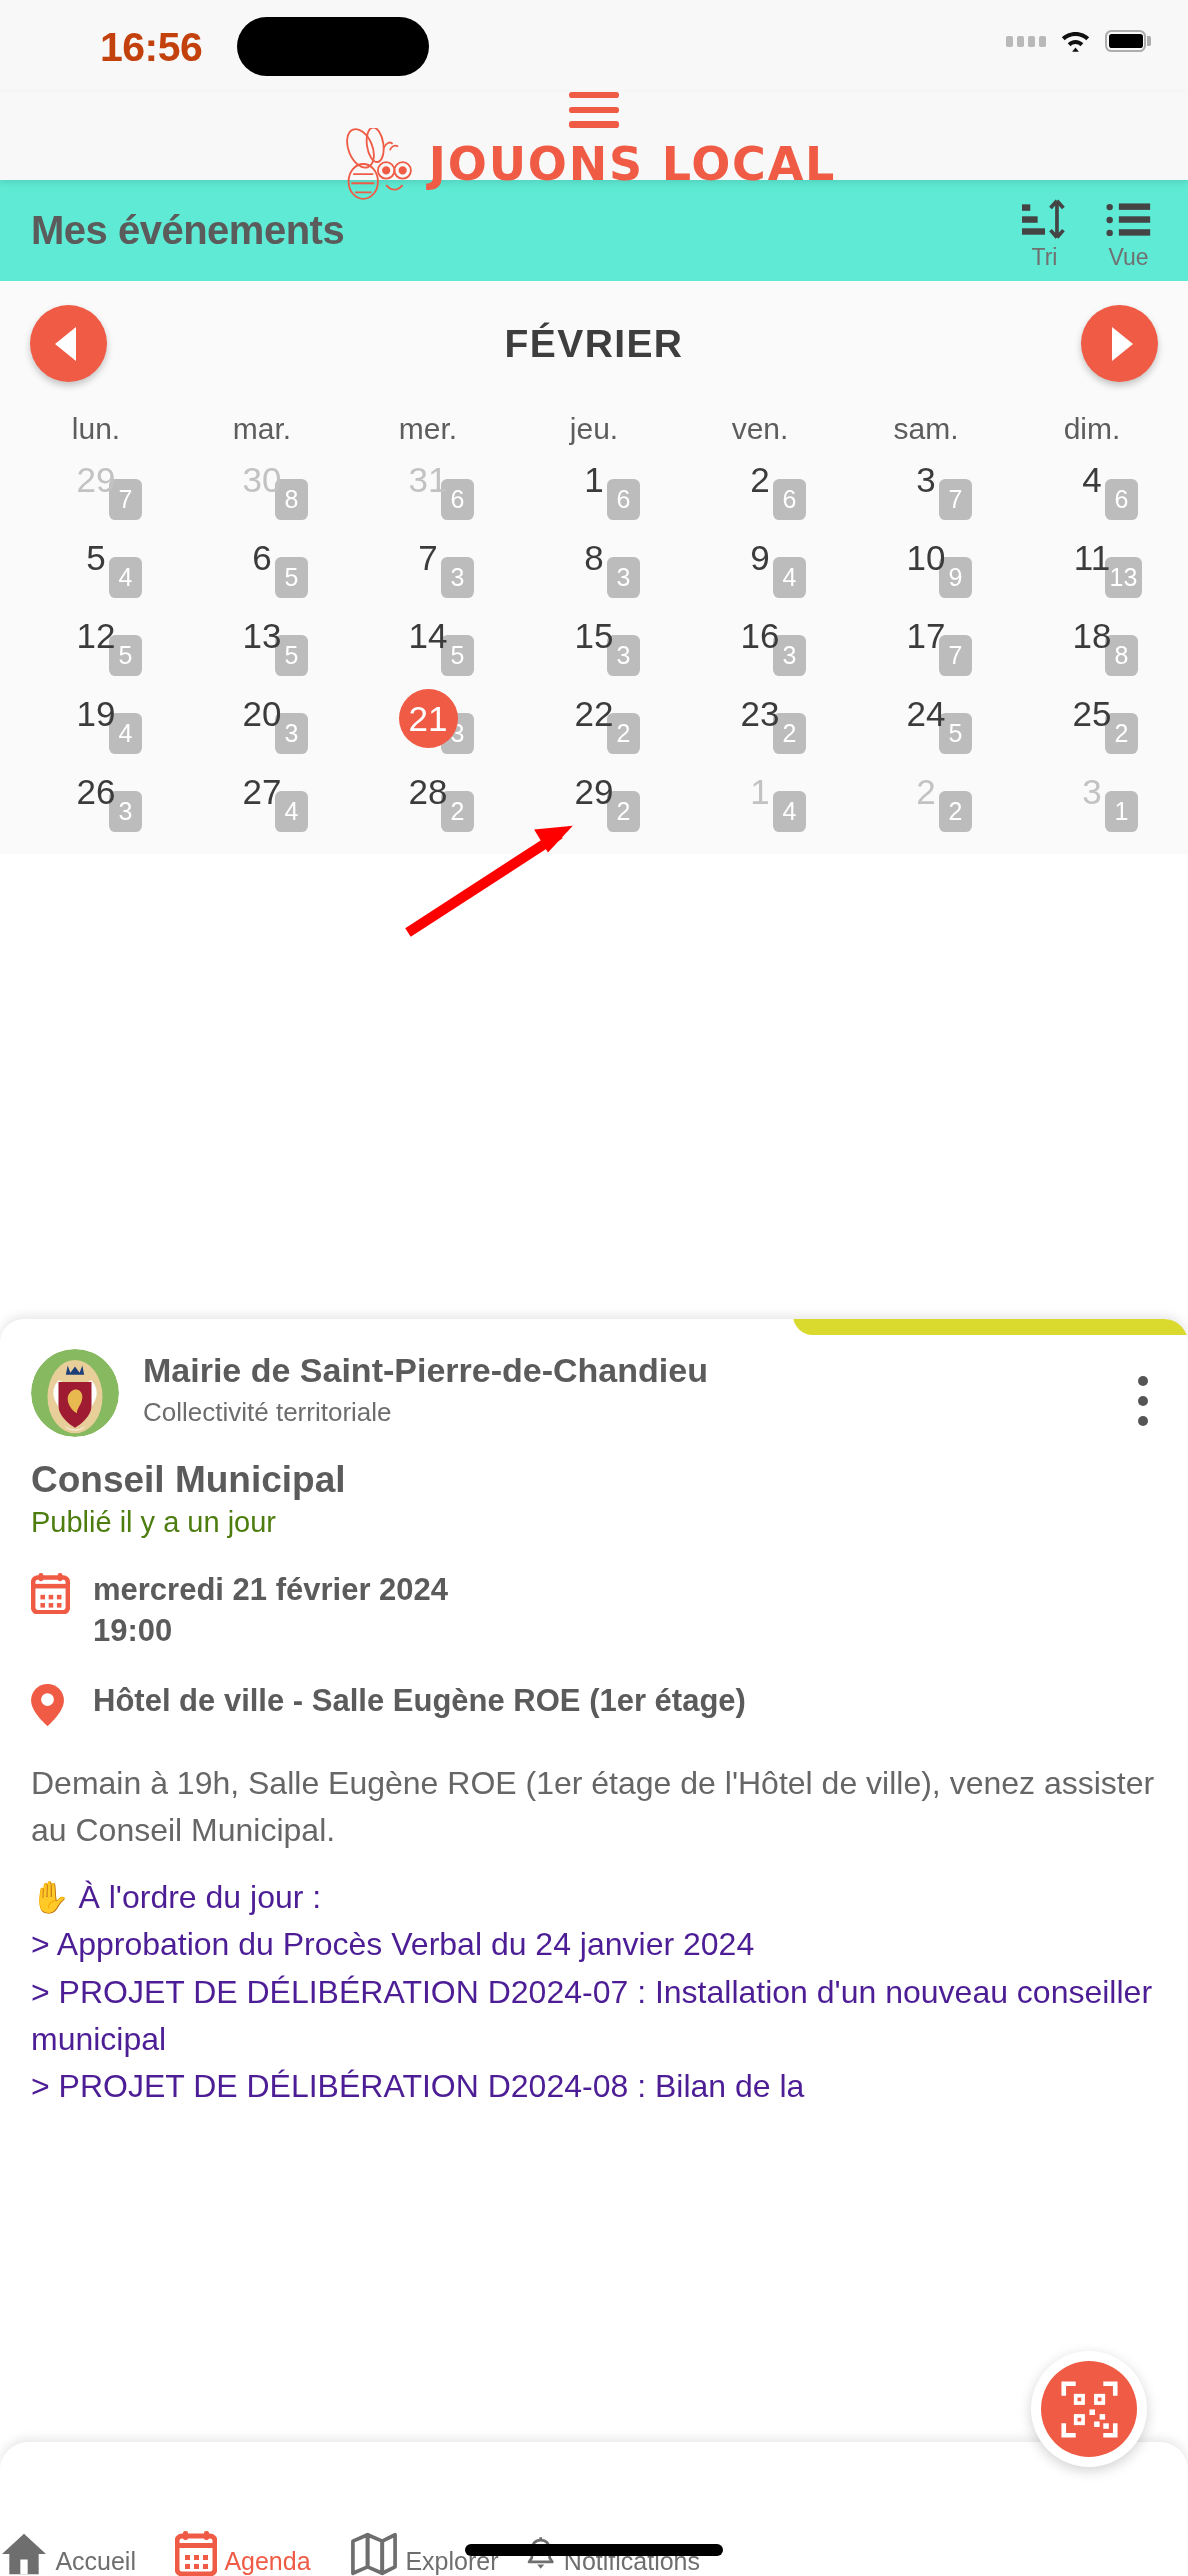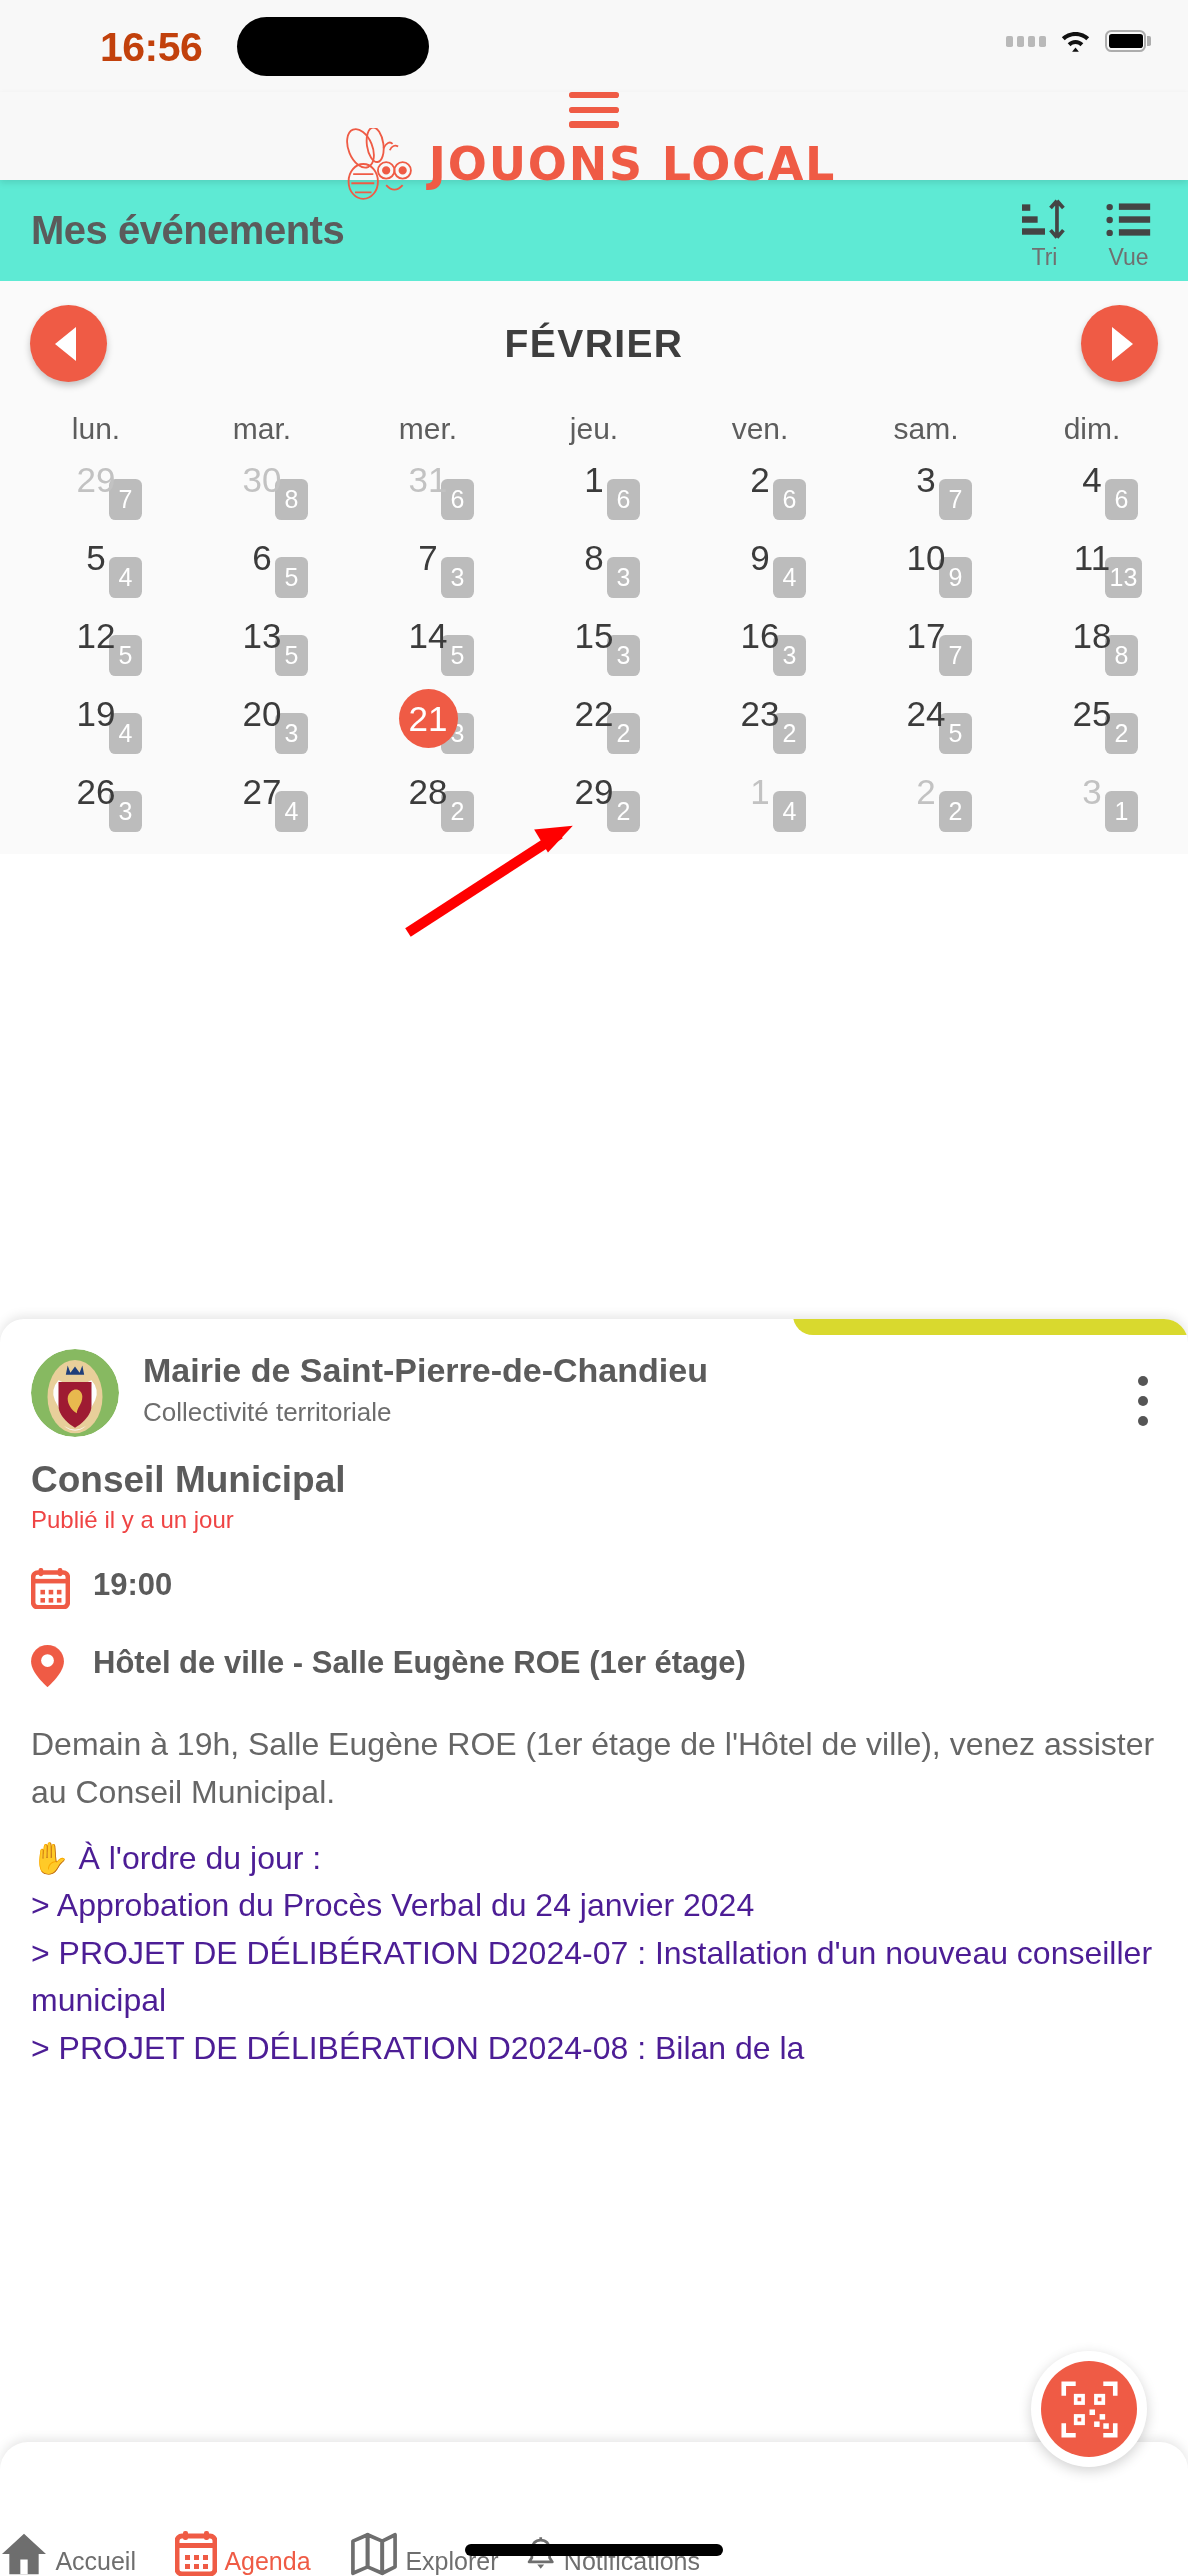--- a/index.html
+++ b/index.html
@@ -223,22 +223,22 @@
   }
   .kebab i { width:10px; height:10px; border-radius:50%; background:#555; }
 
   .event-title {
     font-size:37px;
     font-weight:bold;
     color:#5b5b5b;
     margin-top:22px;
   }
   .event-published {
-    font-size:24px;
-    color:#ef4444;
+    font-size:29px;
+    color:#4d7c0f;
     margin-top:5.5px;
   }
   .meta-row {
     display:flex;
     gap:20px;
     margin-top:29.5px;
   }
   .meta-ico { flex:0 0 42px; padding-top:3.7px; }
   .meta-text {
     font-size:31px;
@@ -616,20 +616,21 @@
           <rect x="10" y="25" width="5" height="5"></rect>
             <rect x="19" y="25" width="5" height="5"></rect>
             <rect x="28" y="25" width="5" height="5"></rect>
           <rect x="10" y="34" width="5" height="5"></rect>
             <rect x="19" y="34" width="5" height="5"></rect>
             <rect x="28" y="34" width="5" height="5"></rect>
         </g>
       </svg>
     </div>
     <div class="meta-text">
+      <div>mercredi 21 février 2024</div>
       <div>19:00</div>
     </div>
   </div>
 
   <div class="meta-row">
     <div class="meta-ico">
       <svg width="33" height="42" viewBox="0 0 36 46">
         <path d="M18 0C8 0 0 8 0 18c0 13 18 28 18 28s18-15 18-28C36 8 28 0 18 0z" fill="#ef5b45"></path>
         <circle cx="18" cy="17" r="7" fill="#fff"></circle>
       </svg>

